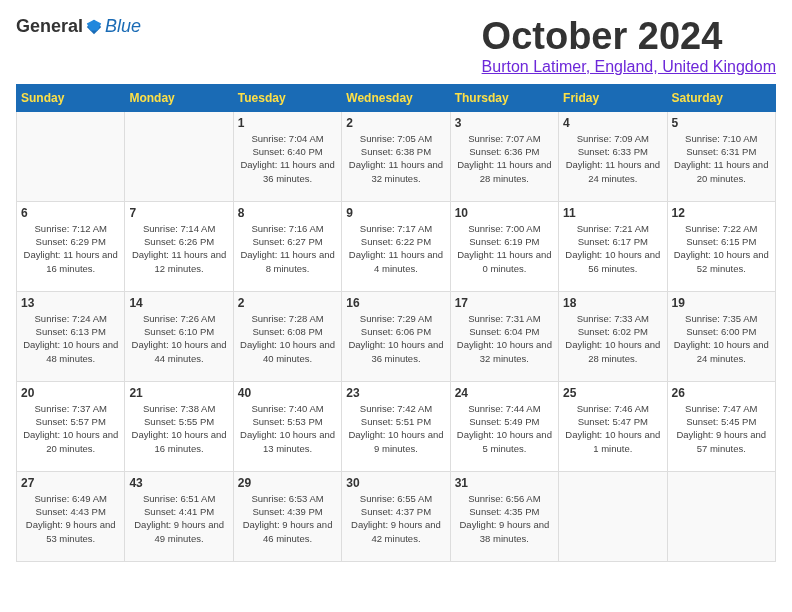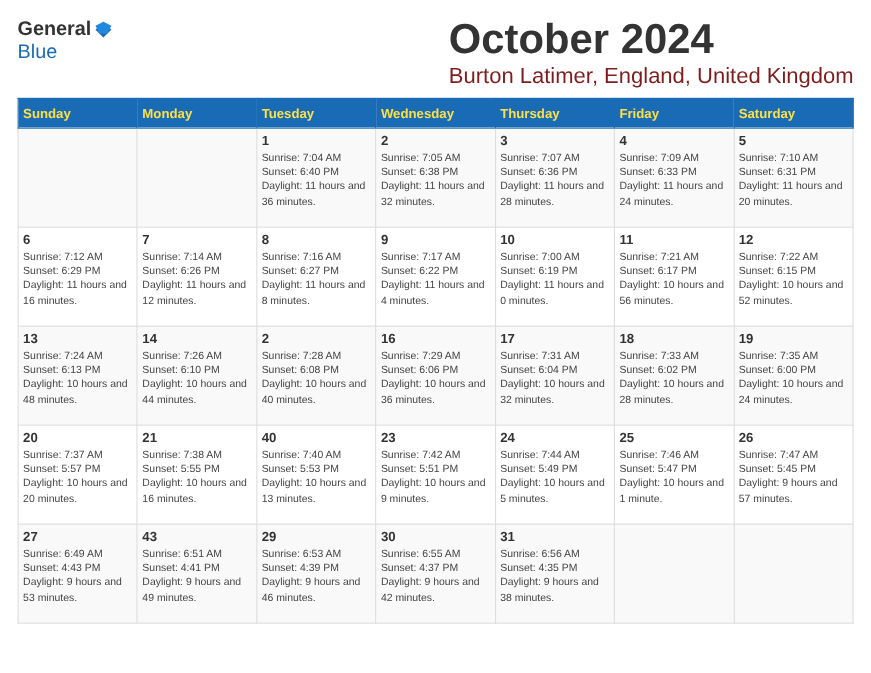--- a/index.html
+++ b/index.html
@@ -11,51 +11,52 @@
       padding: 16px;
     }
     .header-area {
       display: flex;
       justify-content: space-between;
       align-items: flex-start;
       margin-bottom: 8px;
     }
     .logo {
       display: flex;
-      flex-direction: column;
+      flex-direction: row;
       align-items: flex-start;
     }
     .logo-text {
       display: flex;
       align-items: center;
       font-size: 20px;
       font-weight: bold;
       color: #333;
     }
     .logo-general { color: #333; font-size: 18px; }
-    .logo-blue { color: #1a6bb5; font-size: 18px; }
+    .logo-blue { color: #1a6bb5; font-size: 18px; font-style: italic; }
     .logo-icon {
       width: 18px;
       height: 18px;
       margin-left: 2px;
       margin-right: 2px;
     }
     .title-area {
       text-align: left;
     }
     .month-title {
       font-size: 38px;
       font-weight: bold;
       color: #333;
       line-height: 1.1;
     }
     .location-title {
-      font-size: 20px;
-      color: #7f1d1d;
+      font-size: 16px;
+      color: #6d28d9;
       font-weight: normal;
+      text-decoration: underline;
     }
     table {
       width: 100%;
       border-collapse: collapse;
       table-layout: fixed;
     }
     thead tr {
       background-color: #1a6bb5;
     }
     thead th {
@@ -80,20 +81,21 @@
     .day-num {
       font-size: 12px;
       font-weight: bold;
       display: block;
       margin-bottom: 2px;
     }
     .day-info {
       font-size: 9.5px;
       line-height: 1.4;
       color: #444;
+      text-align: center;
     }
     tbody tr:nth-child(odd) td {
       background-color: #f9f9f9;
     }
     tbody tr:nth-child(even) td {
       background-color: #fff;
     }
   </style>
 </head>
 <body>

